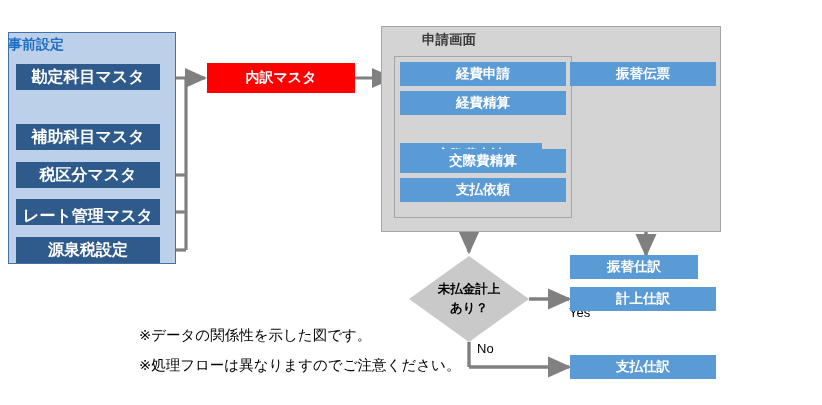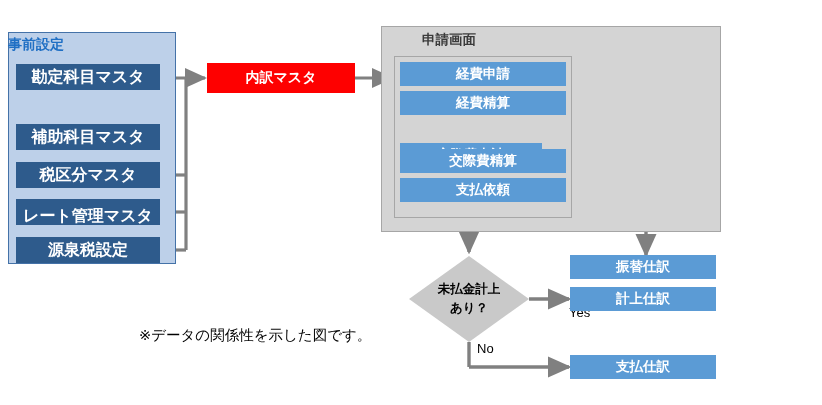--- a/index.html
+++ b/index.html
@@ -241,37 +241,41 @@
   <div class="box blue-box" style="left:400px; top:120px; width:142px; height:24px;margin-top:23px;">
     <span>交際費申請</span>
   </div>
   <div class="box blue-box" style="left:400px; top:149px; width:166px; height:24px;">
     <span>交際費精算</span>
   </div>
   <div class="box blue-box" style="left:400px; top:178px; width:166px; height:24px;">
     <span>支払依頼</span>
   </div>
 
+  <div class="box blue-box" style="left:570px; top:62px; width:146px; height:24px;">
+    <span>振替伝票</span>
+  </div>
 
   <div id="decision">
     <div class="dia-shape"></div>
     <div class="dia-text">
       <span>未払金計上</span>
       <span>あり？</span>
     </div>
   </div>
 
   <span class="edge-label" style="left:521px; top:305px;margin-left:48px;">Yes</span>
   <span class="edge-label" style="left:477px; top:341px;">No</span>
 
-  <div class="box blue-box" style="left:570px; top:255px; width:146px; height:24px;">
+  <div class="box blue-box" style="left:570px; top:255px; width:128px; height:24px;">
     <span>振替仕訳</span>
   </div>
   <div class="box blue-box" style="left:570px; top:287px; width:146px; height:24px;">
     <span>計上仕訳</span>
   </div>
   <div class="box blue-box" style="left:570px; top:355px; width:146px; height:24px;">
     <span>支払仕訳</span>
   </div>
 
   <span class="note" style="left:139px; top:326px;">※データの関係性を示した図です。</span>
+  <span class="note" style="left:139px; top:356px;">※処理フローは異なりますのでご注意ください。</span>
 
 </div>
 
 </body></html>

